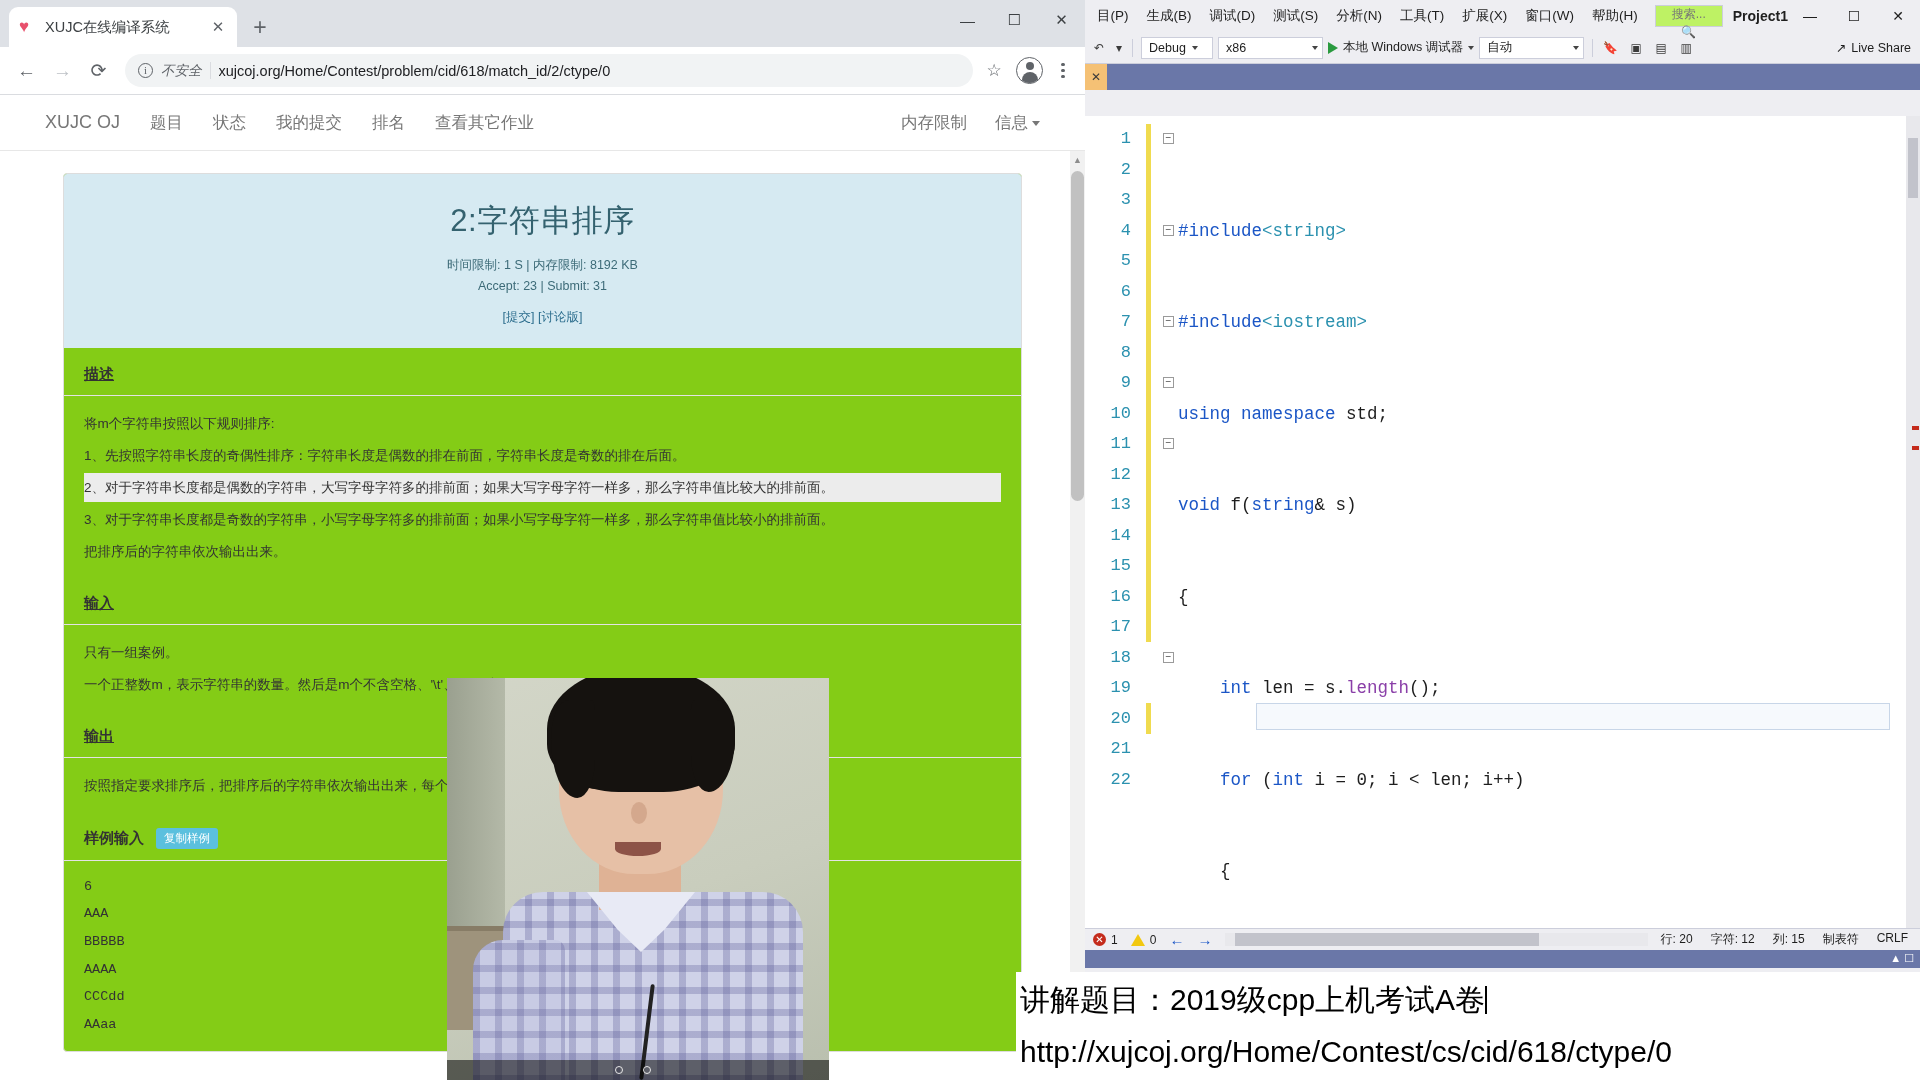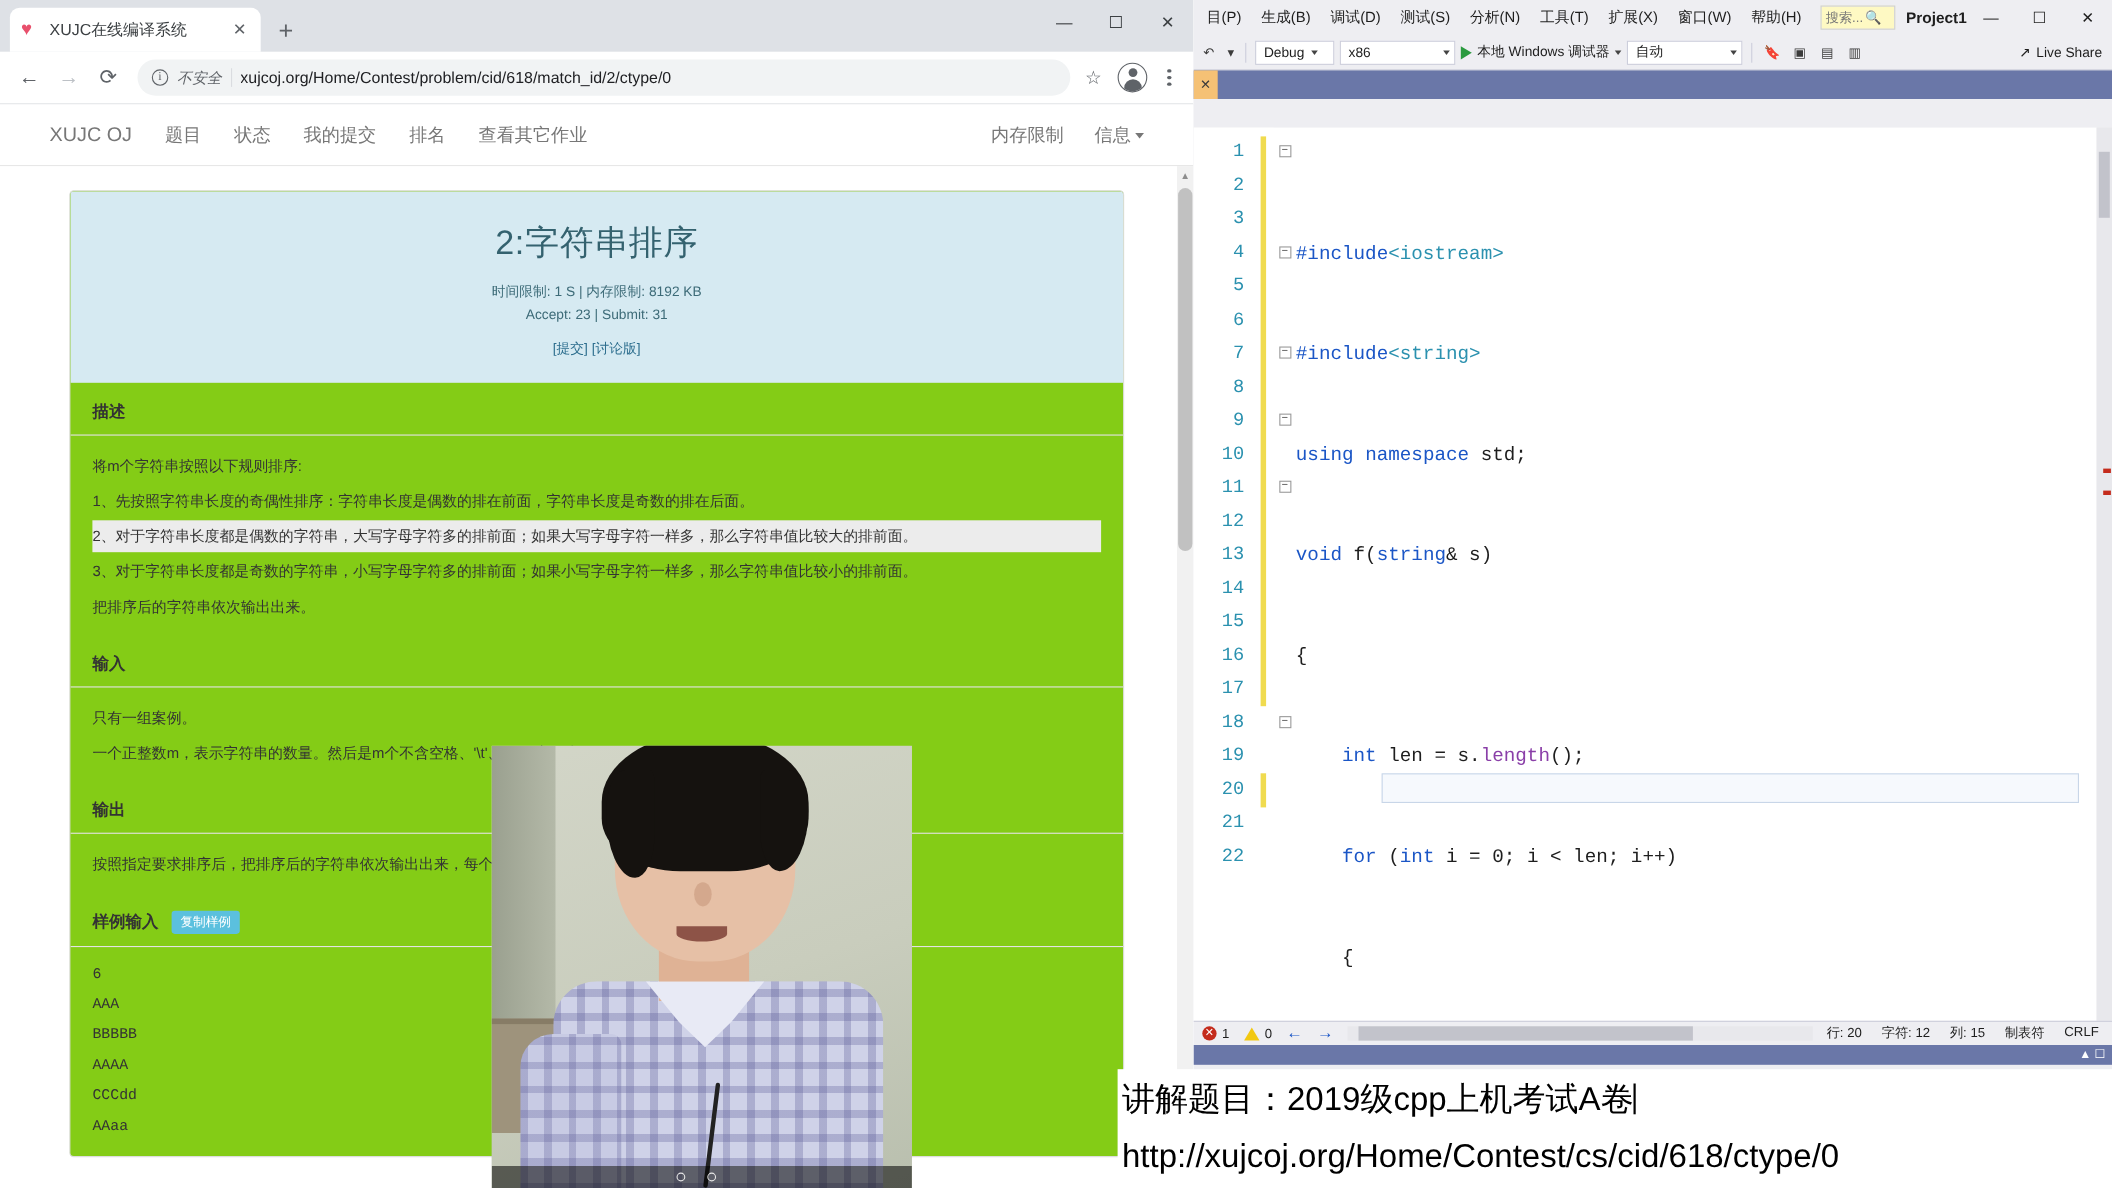--- a/index.html
+++ b/index.html
@@ -117,20 +117,21 @@
     font-size: 31px; color: #34626f; font-weight: normal; letter-spacing: .5px;
   }
   .prob-limits { font-size: 12.5px; color: #3d6b78; margin-top: 13px; line-height: 1.7; }
   .prob-links { font-size: 12.5px; margin-top: 11px; }
   .prob-links a { color: #2d6e8e; text-decoration: none; }
 
   .sec { padding: 0; }
   .sec-title {
     font-size: 15px; color: #333; font-weight: bold; padding: 17px 20px 11px;
     border-bottom: 1px solid #e3e3e3;
+    text-decoration: underline;
   }
   .sec-body { padding: 13px 20px 8px; font-size: 13.5px; color: #333; line-height: 2.15; }
   .sec-body p { margin: 0 0 3px; }
   .hl { background: #ececec; }
 
   .sample-head {
     display: flex; align-items: center; gap: 12px;
     padding: 17px 20px 11px; border-bottom: 1px solid #e3e3e3;
   }
   .sample-head .t { font-size: 15px; color: #333; font-weight: bold; }
@@ -247,23 +248,23 @@
     background: #eeeef2; overflow: hidden; font-size: 13px; color: #1e1e1e;
   }
   .vs-menubar {
     height: 32px; background: #eeeef2; display: flex; align-items: center;
     padding-left: 3px; gap: 0px;
   }
   .vs-menu {
     padding: 4px 9px; font-size: 13.5px; color: #1e1e1e; white-space: nowrap;
   }
   .vs-search {
-    margin-left: 8px; width: 80px; height: 22px; background: #fef9c3;
+    margin-left: 8px; width: 80px; height: 22px; background: #bef264;
     border: 1px solid #cccedb; display: flex; align-items: center;
-    padding: 0 4px; font-size: 12px; color: #777; gap: 2px;
+    padding: 0 4px; font-size: 12px; color: #777; gap: 2px; flex-direction: column;
   }
   .vs-proj {
     margin-left: 10px; font-size: 14px; color: #1e1e1e; font-weight: bold;
   }
   .vs-wincontrols { margin-left: auto; display: flex; }
   .vs-wc {
     width: 44px; height: 30px; display: flex; align-items: center;
     justify-content: center; font-size: 14px; color: #1e1e1e;
   }
 
@@ -648,22 +649,22 @@
         <div>&nbsp;</div>
       <div><span class="foldbox">−</span></div>
       <div>&nbsp;</div>
         <div>&nbsp;</div>
         <div>&nbsp;</div>
         <div>&nbsp;</div>
     </div>
 
     <div class="codearea">
       <div class="boxsel" style="top:587px"></div>
+      <div class="codeline"><span class="kw">#include</span><span class="ty">&lt;string&gt;</span></div>
       <div class="codeline"><span class="kw">#include</span><span class="ty">&lt;iostream&gt;</span></div>
-      <div class="codeline"><span class="kw">#include</span><span class="ty">&lt;string&gt;</span></div>
       <div class="codeline"><span class="kw">using</span> <span class="kw">namespace</span> std;</div>
       <div class="codeline"><span class="kw">void</span> f(<span class="kw">string</span>&amp; s)</div>
       <div class="codeline">{</div>
       <div class="codeline">    <span class="kw">int</span> len = s.<span class="kw2">length</span>();</div>
       <div class="codeline">    <span class="kw">for</span> (<span class="kw">int</span> i = 0; i &lt; len; i++)</div>
       <div class="codeline">    {</div>
       
       
       
       

